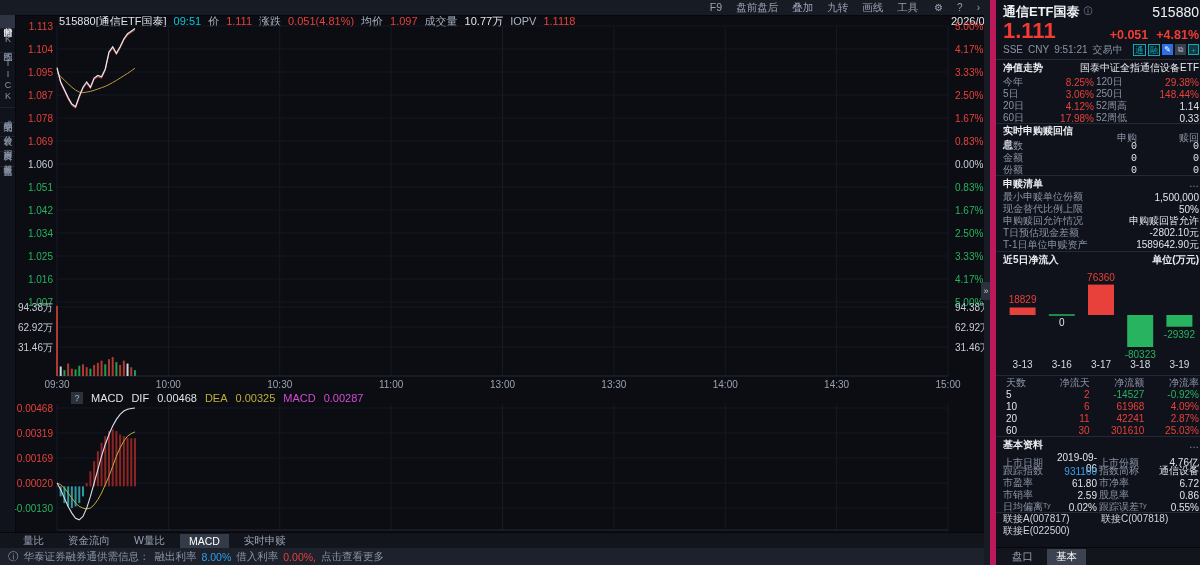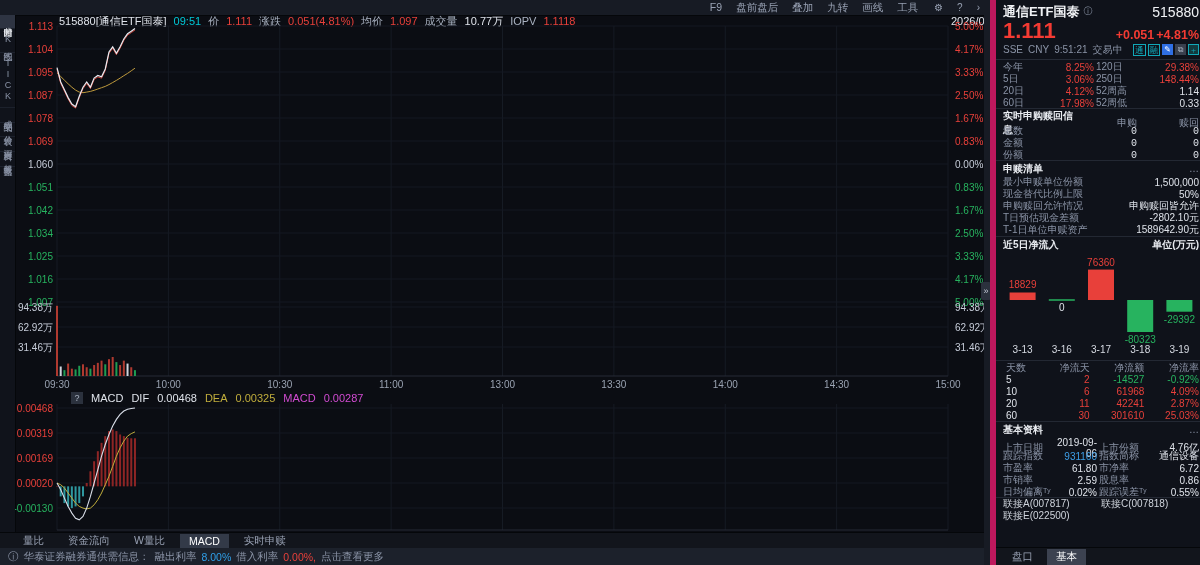--- a/index.html
+++ b/index.html
@@ -49,21 +49,21 @@
   
   .qpanel{position:absolute;left:990px;top:0;width:210px;height:565px;background:#0f121a;
           border-left:6px solid #be185d;display:flex;flex-direction:column;font-size:10px;}
   .qhead{padding:3px 7px 2px 7px;border-bottom:1px solid #262b36;}
   .qrow1{display:flex;align-items:center;gap:4px;height:17px;}
   .qname{font-size:13px;font-weight:bold;color:#f0f2f5;}
   .qinfo{color:#8a93a6;font-size:9px;}
   .qcode{margin-left:auto;font-size:14px;color:#f0f2f5;}
   .qrow2{display:flex;align-items:flex-end;height:22px;}
   .qlast{font-size:22px;font-weight:bold;color:#f43b33;line-height:22px;}
-  .qchg{margin-left:auto;font-size:12.5px;font-weight:bold;color:#f43b33;display:flex;gap:2px;align-items:flex-end;}
+  .qchg{margin-left:auto;font-size:12.5px;font-weight:bold;color:#f43b33;display:flex;gap:8px;align-items:flex-end;}
   .qrow3{display:flex;align-items:center;gap:5px;height:15px;color:#8a93a6;font-size:10px;justify-content:flex-end;}
   .qicons{margin-left:auto;display:flex;gap:2px;align-items:center;}
   .mbadge{border:1px solid #11a8b8;color:#11a8b8;font-size:8.5px;line-height:10px;padding:0 1px;}
   .mini-sq{width:11px;height:11px;font-size:8px;line-height:11px;text-align:center;cursor:pointer;}
   .sq-pencil{background:#2f6fe4;color:#fff;}
   .sq-layer{background:#39404e;color:#aab3c2;}
   .sq-plus{background:#123a3e;color:#11a8b8;border:1px solid #11a8b8;box-sizing:border-box;}
   .sec{padding:0 7px;}
   .sec.bt{border-top:1px solid #232833;}
   .sech{display:flex;justify-content:space-between;align-items:center;height:15px;}
@@ -339,20 +339,24 @@
               <span class="mbadge">融</span>
             </span>
           <span class="mini-sq sq-pencil">✎</span>
           <span class="mini-sq sq-layer">⧉</span>
           <span class="mini-sq sq-plus">＋</span>
         </span>
       </div>
     </div>
 
     <div class="sec">
+      <div class="sech">
+        <span class="t">净值走势</span>
+        <span class="sub">国泰中证全指通信设备ETF</span>
+      </div>
       <div id="nav-rows">
           <div class="pair-row">
             <span class="lab">今年</span>
             <span class="val pad c-up">8.25%</span>
             <span class="lab">120日</span>
             <span class="val c-up">29.38%</span>
           </div>
           <div class="pair-row">
             <span class="lab">5日</span>
             <span class="val pad c-up">3.06%</span>

